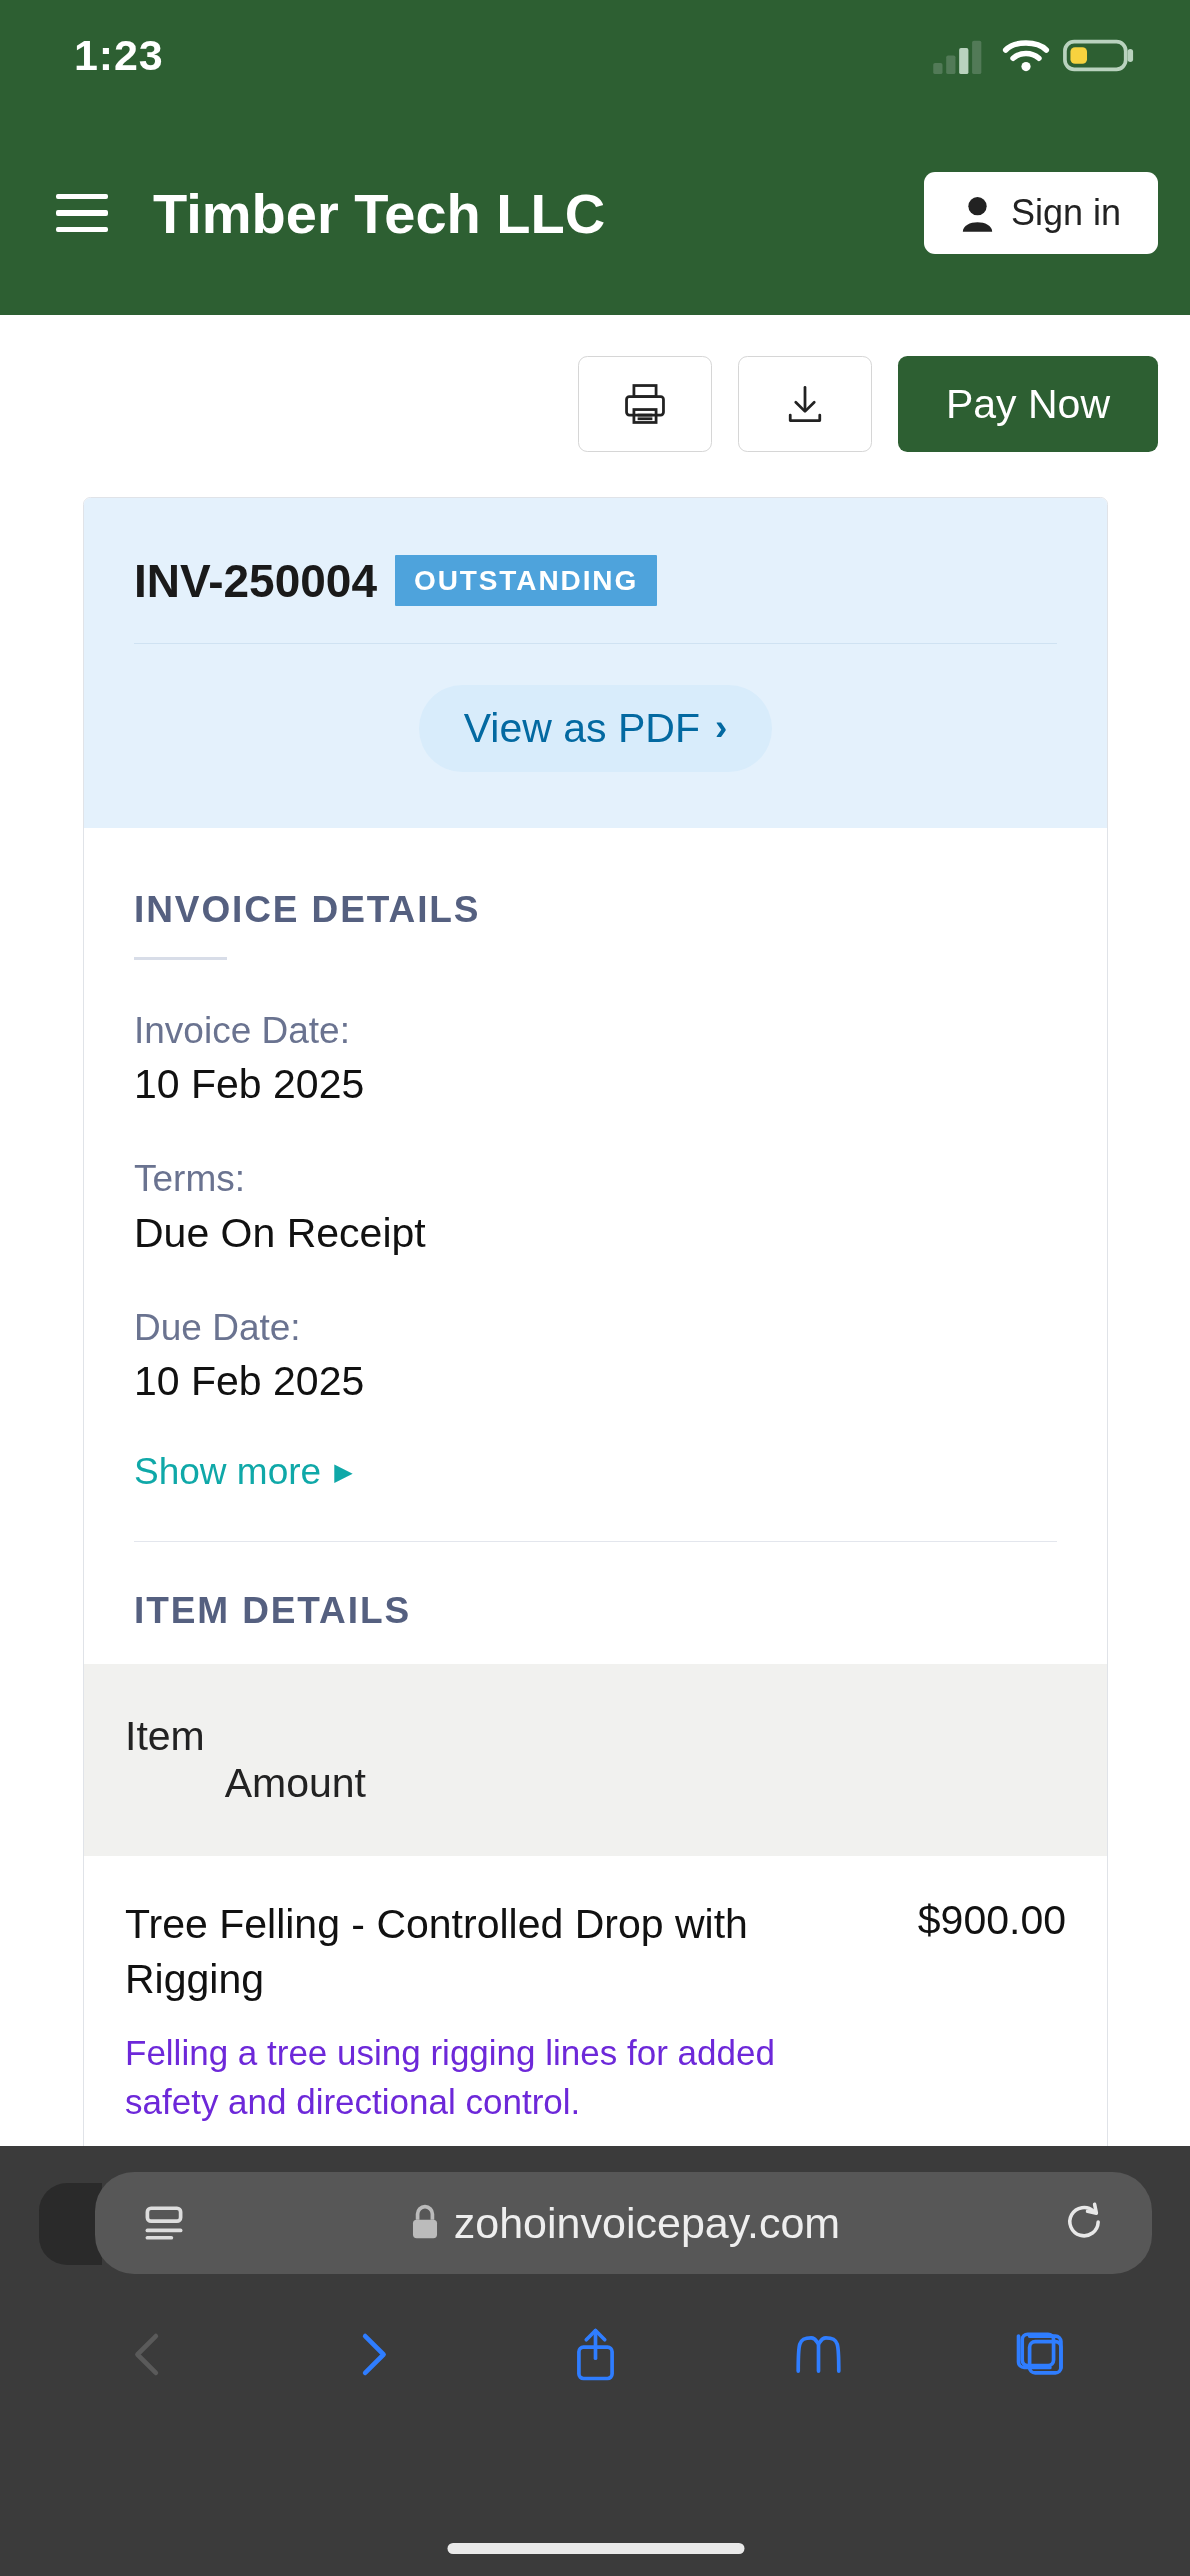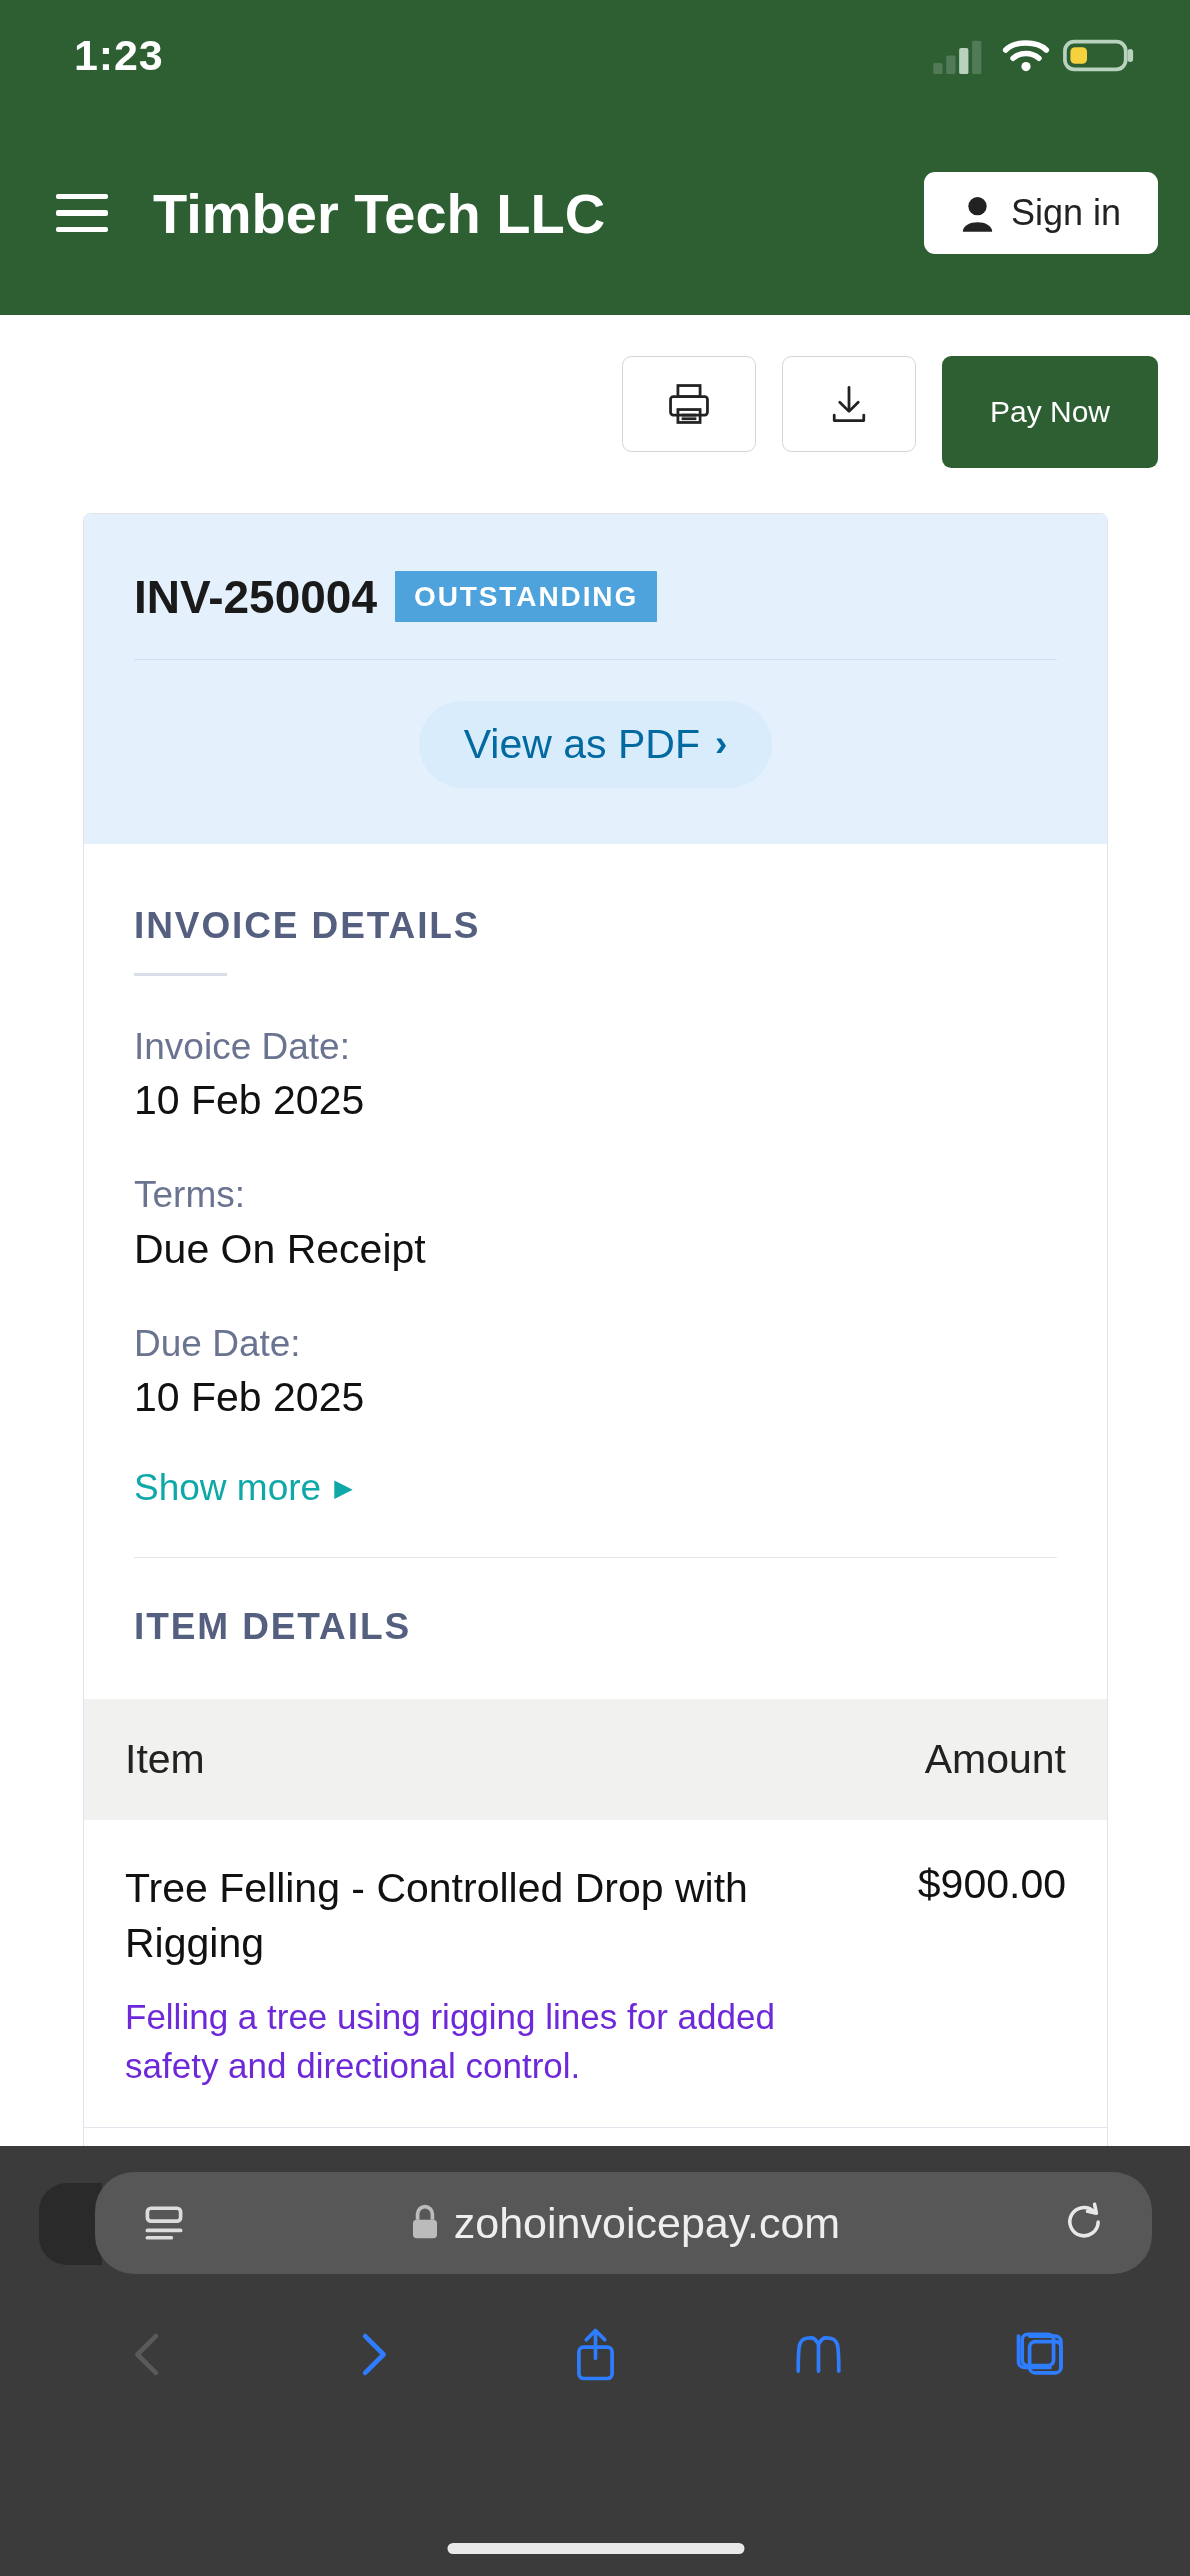--- a/index.html
+++ b/index.html
@@ -14,21 +14,21 @@
   .hamburger { width:56px; display:flex; flex-direction:column; gap:11px; margin-right:41px; cursor:pointer; }
   .hamburger span { display:block; height:5.6px; width:52px; background:#fff; border-radius:1.9px; }
   .company-name { color:#fff; font-size:56px; font-weight:700; flex:1; }
   .sign-in-btn { background:#fff; border-radius:11px; padding:20.4px 37px; display:flex; align-items:center; gap:16.7px; cursor:pointer; }
   .sign-in-btn .person-icon { width:33px; height:37px; }
   .sign-in-label { font-size:36px; font-weight:400; color:#222; }
   
   .action-bar { display:flex; justify-content:flex-end; gap:26px; padding:41px 33px 26px 33px; }
   .icon-btn { width:134px; height:96px; border:1.9px solid #d6d6d6; border-radius:9.3px; background:#fff; display:flex; align-items:center; justify-content:center; cursor:pointer; }
   .icon-btn svg { width:48px; height:48px; stroke:#333; }
-  .pay-now-btn { background:#2d5f32; color:#fff; font-size:30px; font-weight:500; border-radius:9.3px; padding:0 48px; display:flex; align-items:center; cursor:pointer; height:112px; }
+  .pay-now-btn { background:#2d5f32; color:#fff; font-size:41px; font-weight:500; border-radius:9.3px; padding:0 48px; display:flex; align-items:center; cursor:pointer; height:96px; }
   
   .card { margin:18.5px 83px 0 83px; border:0.9px solid #e0e3e8; border-radius:7.4px; overflow:hidden; background:#fff; }
   .card-top { background:#e4f1fc; padding:56px 50px 56px 50px; }
   .invoice-line { display:flex; align-items:center; justify-content:flex-start; gap:18.5px;}
   .invoice-number { font-size:46px; font-weight:800; color:#1a1a1a; }
   .status-pill { background:#4ea3dc; color:#fff; font-size:28px; font-weight:700; letter-spacing:1.9px; padding:9.3px 18.5px; border-radius:1px; text-transform:uppercase; }
   .card-top hr { border:none; border-top:1.9px solid #cfe2f2; margin:35px 0 41px 0; }
   .view-pdf { display:flex; justify-content:center; }
   .view-pdf-btn { background:#d8ecfb; color:#0369a1; font-size:41px; font-weight:500; border-radius:56px; padding:20.4px 45px; display:flex; align-items:center; gap:15px; cursor:pointer; }
   .view-pdf-btn .chevron { font-size:37px; font-weight:700; }
@@ -38,21 +38,21 @@
   .short-rule { width:93px; height:2.8px; background:#d8dde8; margin-top:26px; }
   .field { margin-top:50px; }
   .field-label { color:#6a7390; font-size:37px; font-weight:500; }
   .field-value { color:#111; font-size:41px; font-weight:500; margin-top:9.3px; }
   .show-more { color:#0fa8a8; font-size:37px; font-weight:500; margin-top:46px; display:flex; align-items:center; gap:13px; cursor:pointer;}
   .show-more .tri { font-size:24px; }
   .divider { border:none; border-top:1.9px solid #e3e6ed; margin:48px 0 0 0; }
   
   .item-section { padding:48px 0 0 0; }
   .item-section .section-title { margin-left:50px; }
-  .item-head { background:#f1f1ef; display:flex; padding:37px 41px; margin-top:51px; }
+  .item-head { background:#f1f1ef; display:flex; padding:49px 41px; margin-top:32px;flex-direction:column; }
   .item-head .col-item { flex:1; font-size:41px; color:#222; font-weight:500; }
   .item-head .col-amount { font-size:41px; color:#222; font-weight:500; text-align:right; width:241px; }
   .item-row { padding:41px 41px 37px 41px; border-bottom:1.9px solid #e3e6ed; }
   .item-row-top { display:flex; }
   .item-name { flex:1; font-size:41px; color:#111; font-weight:500; line-height:1.35; padding-right:37px;}
   .item-amount { font-size:41px; color:#111; font-weight:500; width:241px; text-align:right; white-space:nowrap;}
   .item-desc { color:#6d28d9; font-size:35px; font-weight:400; line-height:1.4; margin-top:20.4px; max-width:668px;}
   .item-row.partial { border-bottom:none; padding-bottom:0; }
   .item-row.partial .item-name { overflow:hidden; }
   

